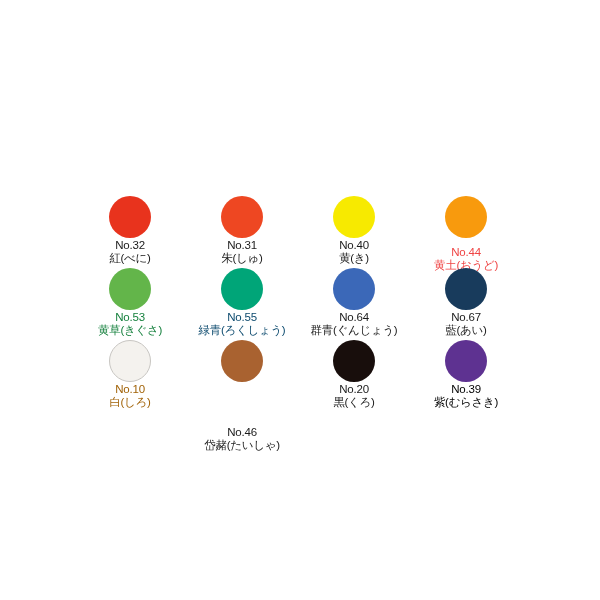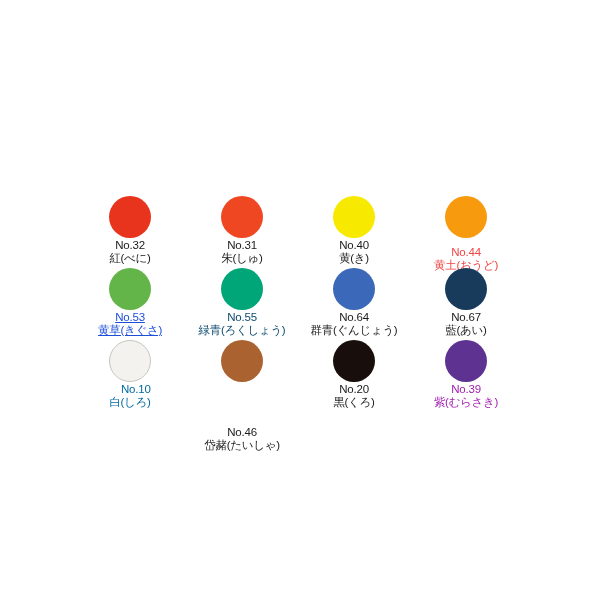--- a/index.html
+++ b/index.html
@@ -101,21 +101,21 @@
       </div>
       <div class="swatch-cell">
         <div class="dot" style="background: rgb(248, 154, 13);"></div>
         <div class="labels" style="color: #ef4444; margin-top: 8px;">
           <div class="code">No.44</div>
           <div class="name">黄土(おうど)</div>
         </div>
       </div>
       <div class="swatch-cell">
         <div class="dot" style="background: rgb(99, 181, 74);"></div>
-        <div class="labels" style="color: #1d4ed8; text-decoration: underline;">
+        <div class="labels" style="color: #15803d;">
           <div class="code">No.53</div>
           <div class="name">黄草(きぐさ)</div>
         </div>
       </div>
       <div class="swatch-cell">
         <div class="dot" style="background: rgb(0, 165, 120);"></div>
         <div class="labels" style="color: #0c4a6e;">
           <div class="code">No.55</div>
           <div class="name">緑青(ろくしょう)</div>
         </div>
@@ -129,40 +129,40 @@
       </div>
       <div class="swatch-cell">
         <div class="dot" style="background: rgb(24, 59, 92);"></div>
         <div class="labels" style="color: rgb(26, 26, 26);">
           <div class="code">No.67</div>
           <div class="name">藍(あい)</div>
         </div>
       </div>
       <div class="swatch-cell">
         <div class="dot outlined" style="background: rgb(244, 242, 238); border-color: rgb(200, 198, 194);"></div>
-        <div class="labels" style="color: #0369a1; text-align: right;">
+        <div class="labels" style="color: #a16207;">
           <div class="code">No.10</div>
           <div class="name">白(しろ)</div>
         </div>
       </div>
       <div class="swatch-cell">
         <div class="dot" style="background: rgb(169, 98, 48);"></div>
         <div class="labels" style="color: rgb(26, 26, 26); margin-top: 44px;">
           <div class="code">No.46</div>
           <div class="name">岱赭(たいしゃ)</div>
         </div>
       </div>
       <div class="swatch-cell">
         <div class="dot" style="background: rgb(24, 14, 12);"></div>
         <div class="labels" style="color: rgb(26, 26, 26);">
           <div class="code">No.20</div>
           <div class="name">黒(くろ)</div>
         </div>
       </div>
       <div class="swatch-cell">
         <div class="dot" style="background: rgb(94, 50, 145);"></div>
-        <div class="labels" style="color: #a21caf;">
+        <div class="labels" style="color: #000000;">
           <div class="code">No.39</div>
           <div class="name">紫(むらさき)</div>
         </div>
       </div>
     </div>
 </div>
 
 </body></html>

